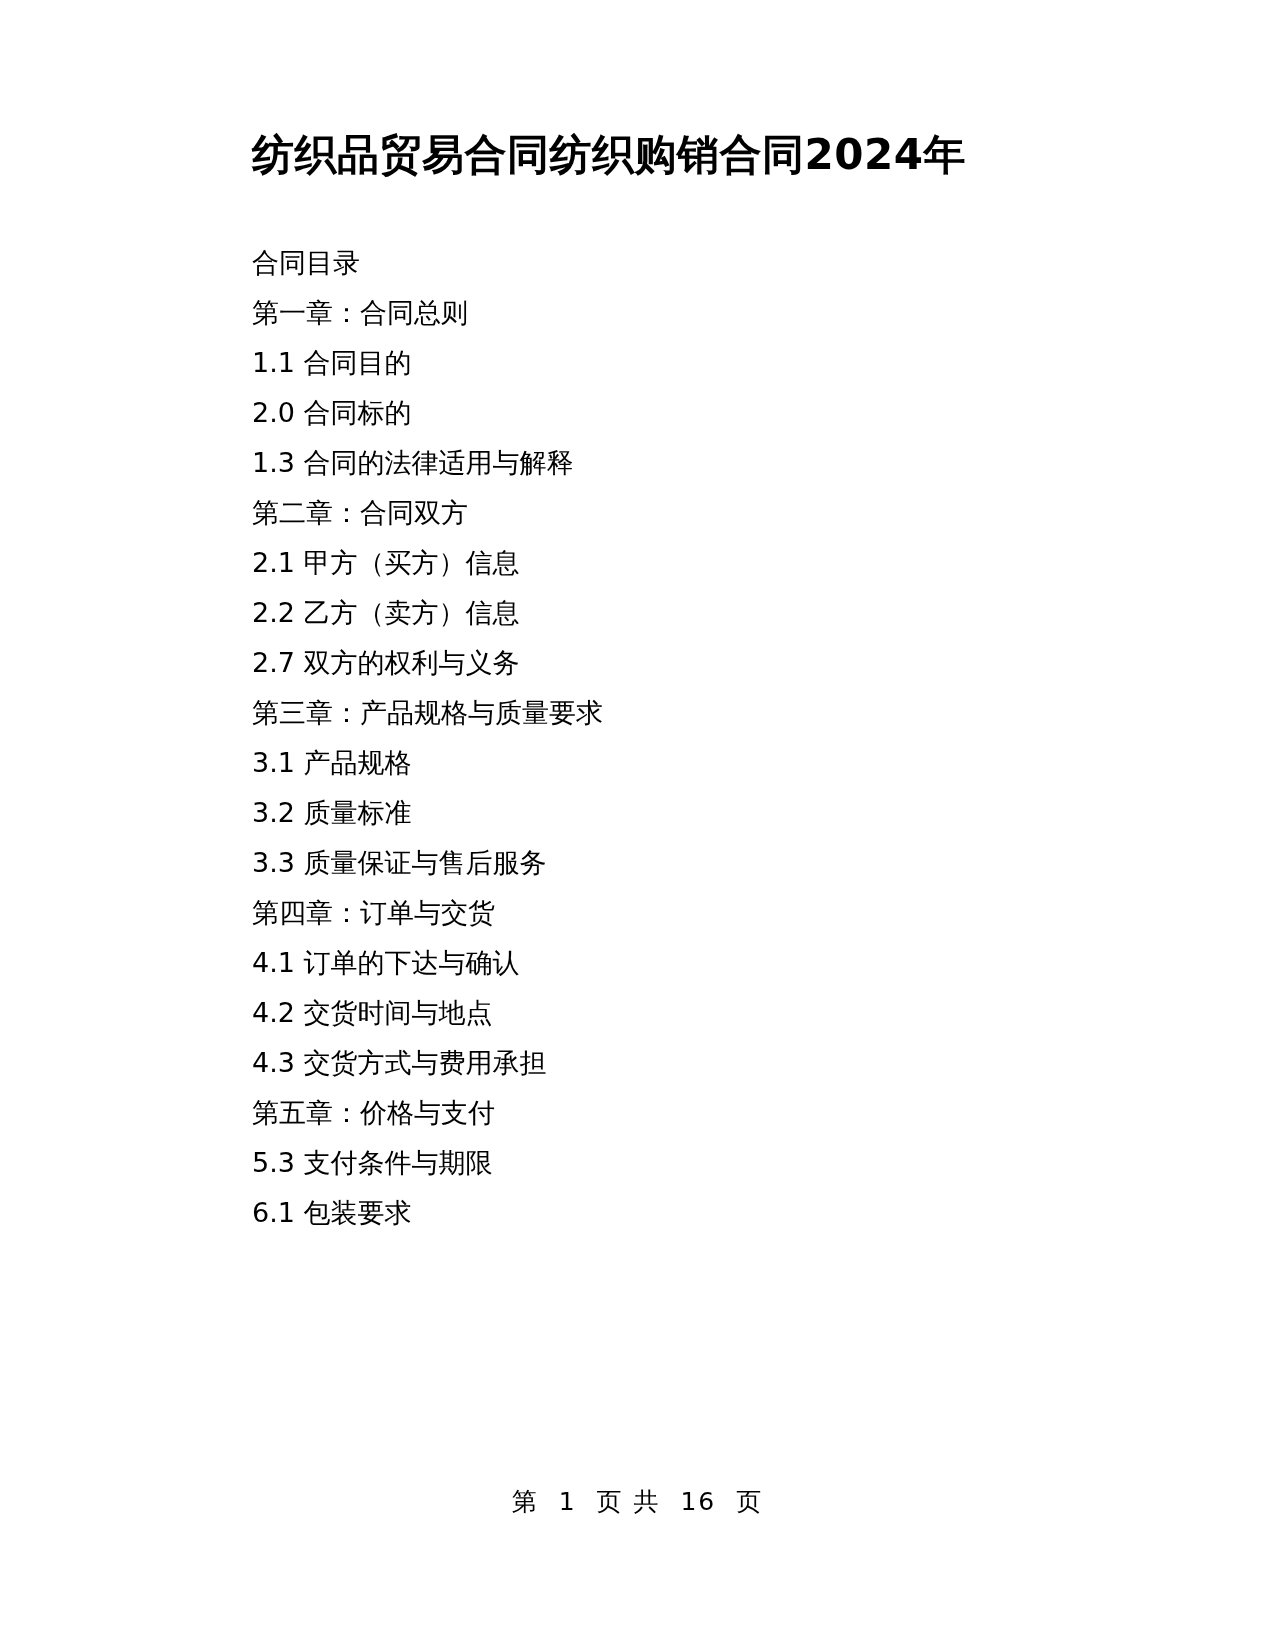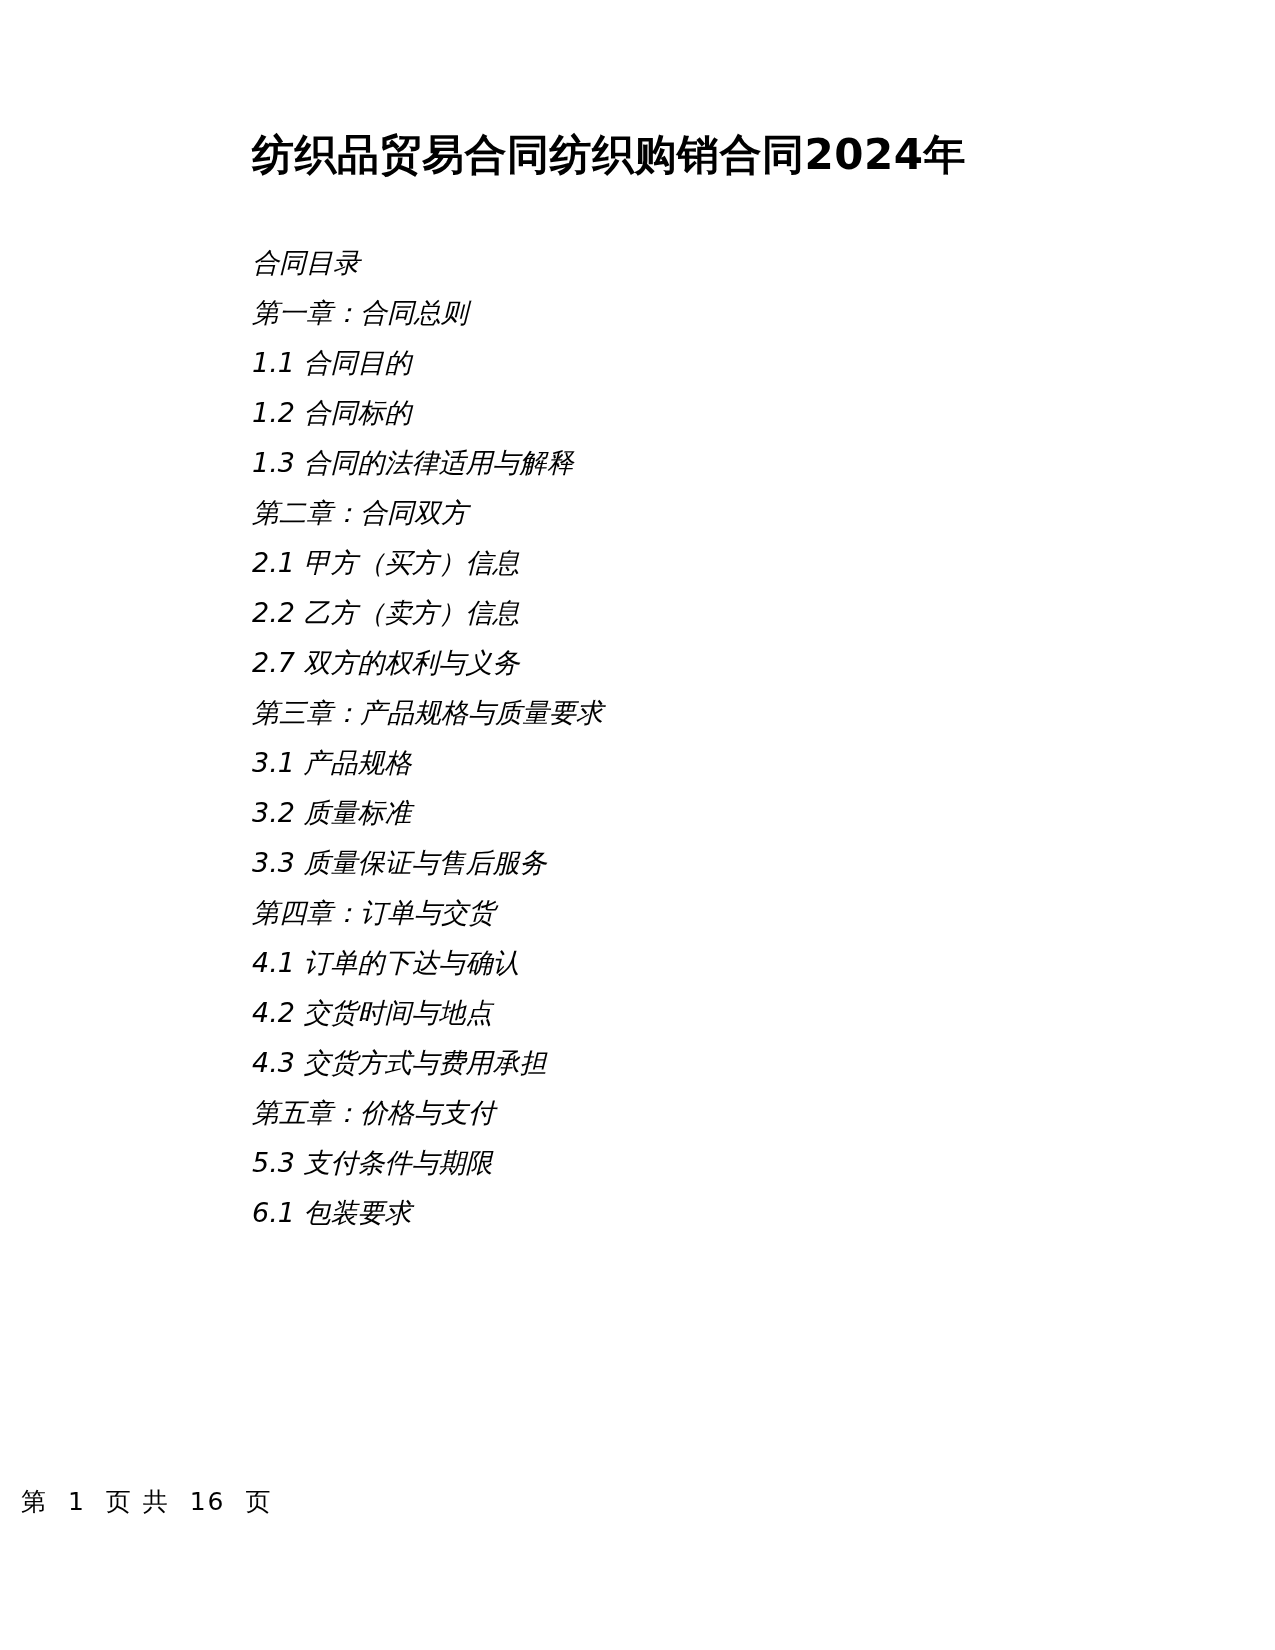--- a/index.html
+++ b/index.html
@@ -28,32 +28,32 @@
     font-size: 42px;
     font-weight: bold;
     line-height: 1.2;
     margin-top: 130px;
     margin-bottom: 0;
     letter-spacing: 0.5px;
     white-space: nowrap;
   }
   .toc {
     margin-top: 58px;
-    font-style: italic;
   }
   .toc-line {
     font-size: 27px;
     line-height: 50px;
     white-space: nowrap;
   }
   .footer {
     position: absolute;
     left: 0;
     right: 0;
     top: 1485px;
+    text-align: center;
     font-size: 25px;
     letter-spacing: 2px;
   }
   .footer span {
     display: inline-block;
     margin: 0 5px;
   }
 </style>
 </head>
 <body>
@@ -61,21 +61,21 @@
 <div class="page">
 
   <div class="doc-body">
 
     <h1 class="doc-title">纺织品贸易合同纺织购销合同2024年</h1>
 
     <div class="toc">
       <div class="toc-line">合同目录</div>
       <div class="toc-line">第一章：合同总则</div>
       <div class="toc-line">1.1 合同目的</div>
-      <div class="toc-line">1.2 合同标的</div>
+      <div class="toc-line">2.0 合同标的</div>
       <div class="toc-line">1.3 合同的法律适用与解释</div>
       <div class="toc-line">第二章：合同双方</div>
       <div class="toc-line">2.1 甲方（买方）信息</div>
       <div class="toc-line">2.2 乙方（卖方）信息</div>
       <div class="toc-line">2.7 双方的权利与义务</div>
       <div class="toc-line">第三章：产品规格与质量要求</div>
       <div class="toc-line">3.1 产品规格</div>
       <div class="toc-line">3.2 质量标准</div>
       <div class="toc-line">3.3 质量保证与售后服务</div>
       <div class="toc-line">第四章：订单与交货</div>

